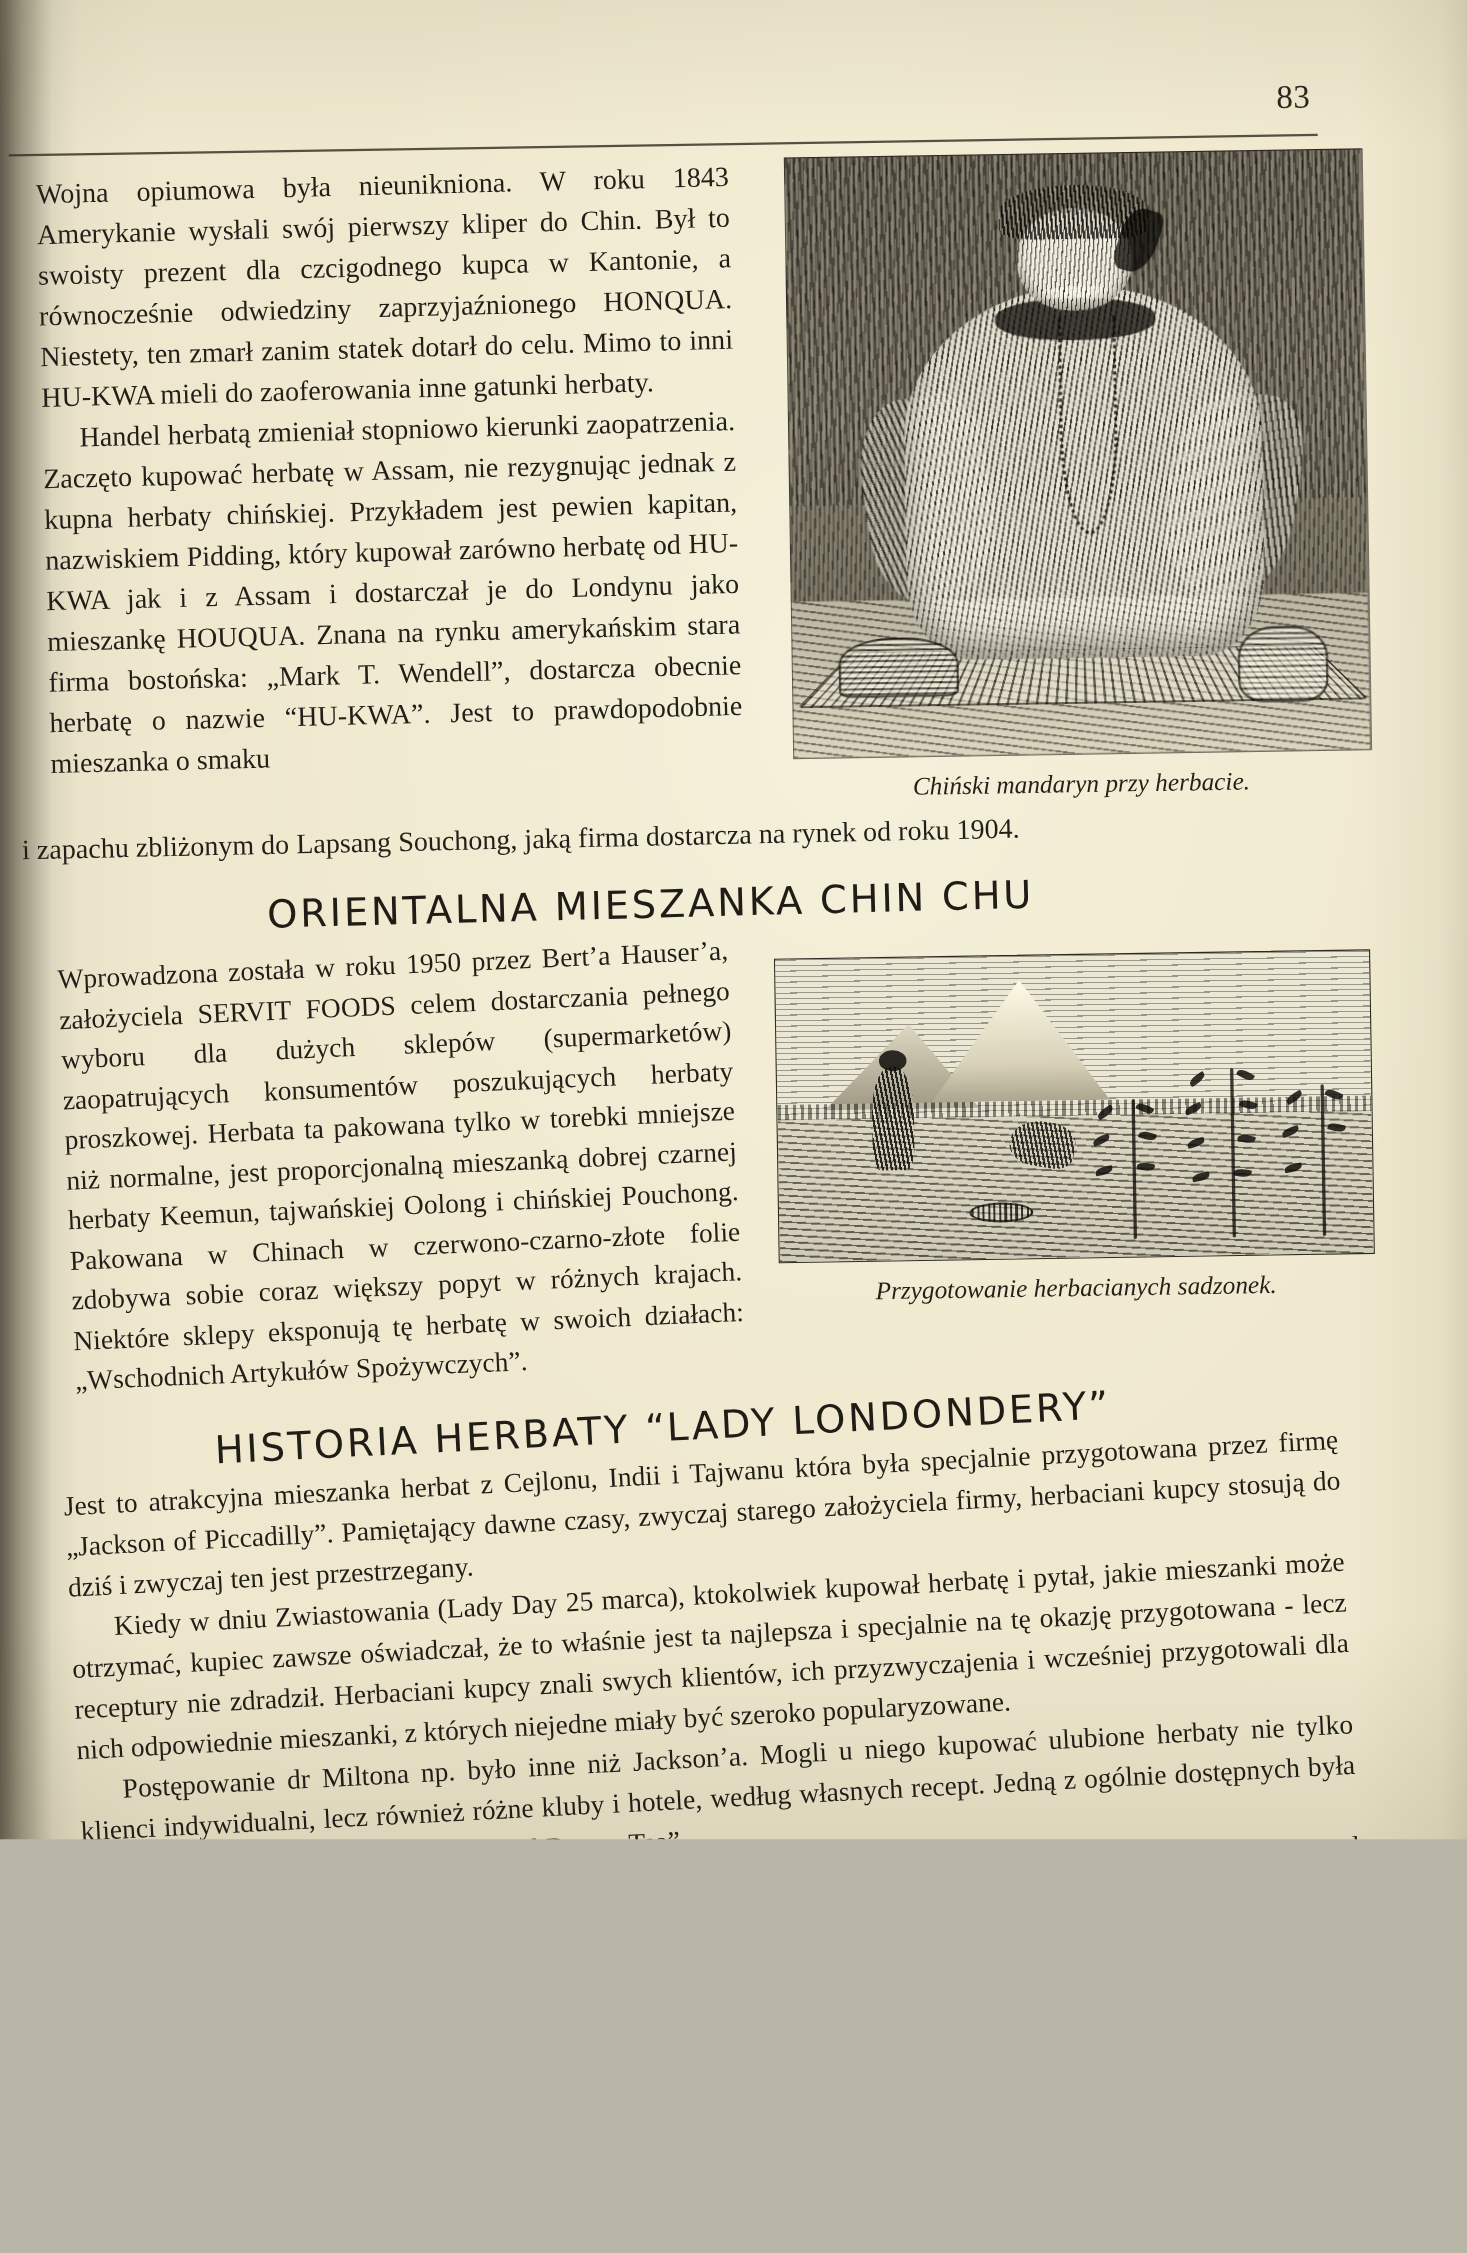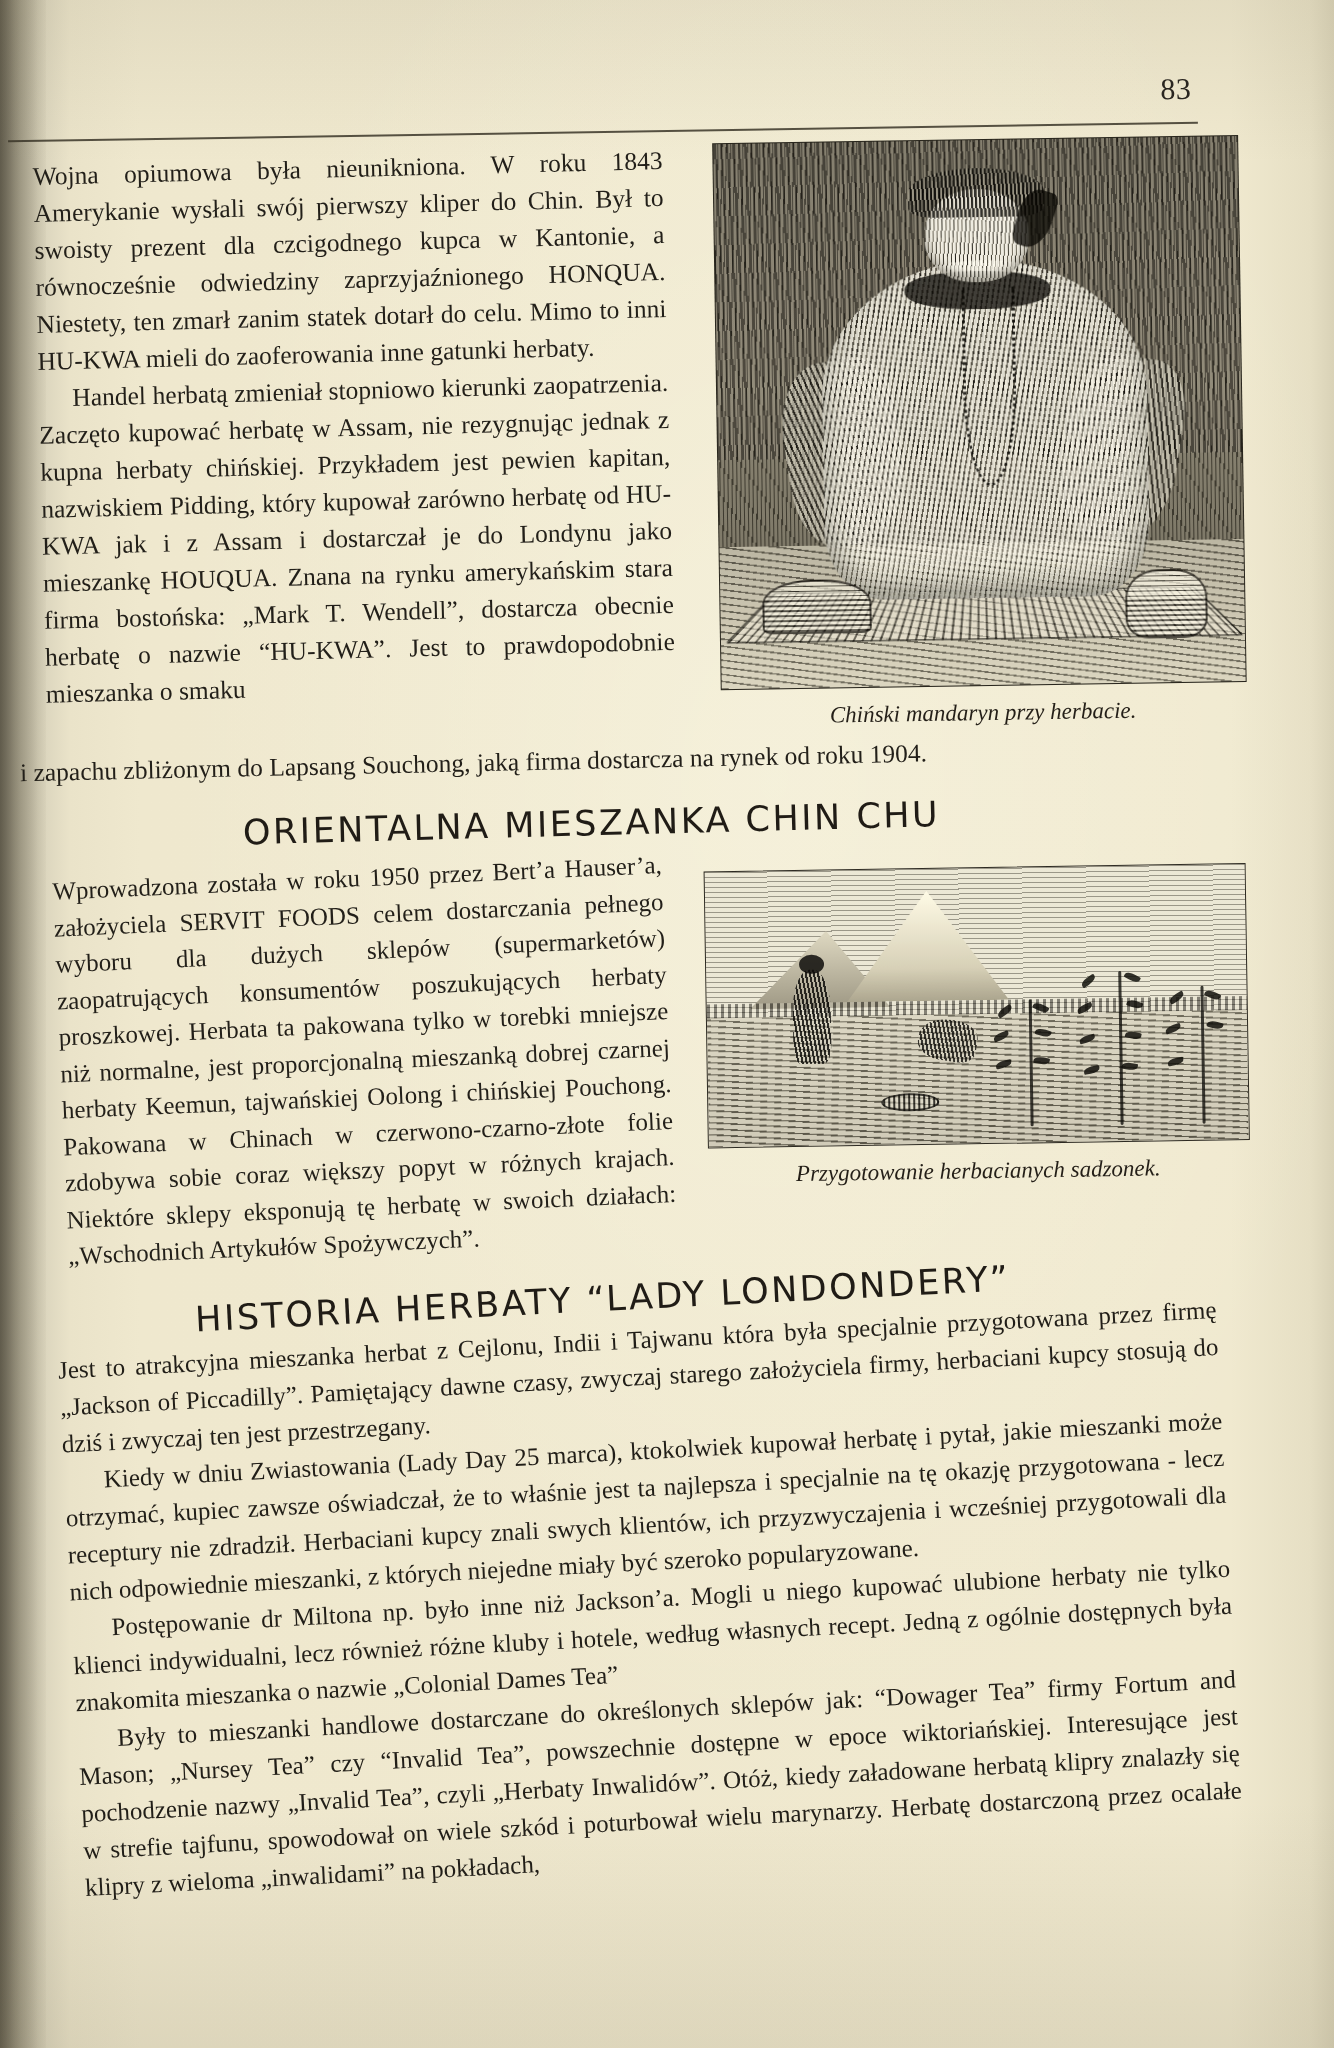--- a/index.html
+++ b/index.html
@@ -11,21 +11,21 @@
     width: 1334px;
     height: 2048px;
     overflow: hidden;
     font-family: "Liberation Serif", serif;
   }
 
   
   .page {
     position: relative;
     width: 1334px;
-    height: 2048px;
+    height: 1672px;
     background:
       linear-gradient(90deg, #8d8878 0px, #b3ad99 14px, #d8d2bb 38px, #eae3c9 70px, #efe8ce 140px, #f0e9cf 1230px, #e6dfc4 1310px, #d9d2b7 1334px);
     overflow: hidden;
   }
   
   .page:before {
     content: "";
     position: absolute;
     inset: 0;
     background:

